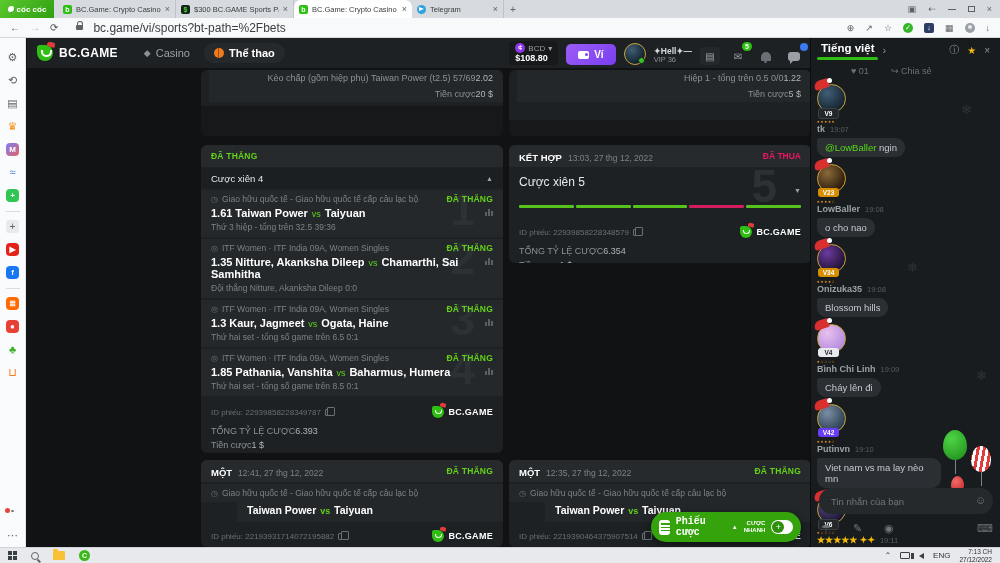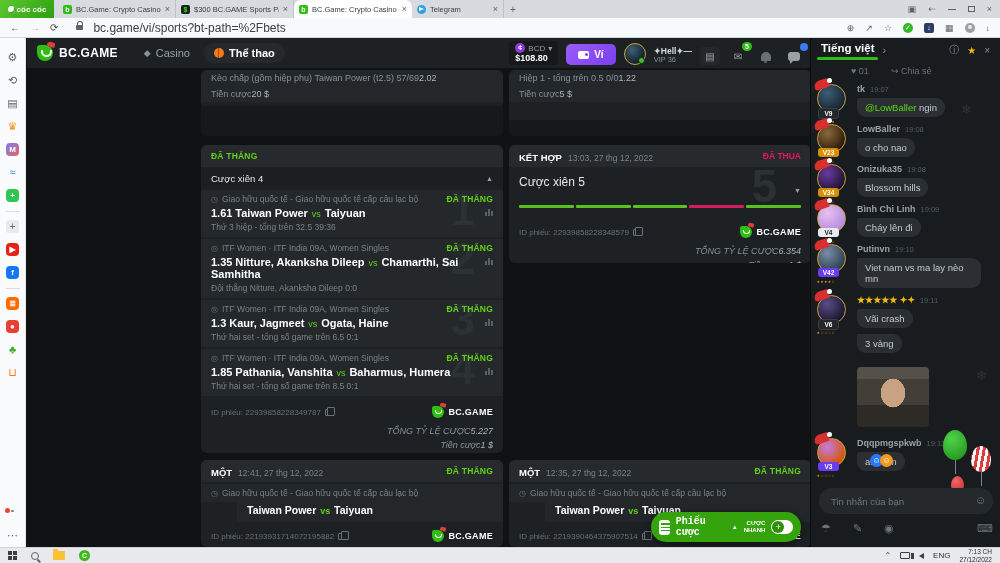--- a/index.html
+++ b/index.html
@@ -80,21 +80,21 @@
   .uname{display:flex;flex-direction:column;line-height:1.15;}
   .uname .nm{color:#d7dadd;font-size:8.5px;font-weight:bold;}
   .uname .vip{color:#8b9198;font-size:7.5px;}
   .hic{width:20px;height:18px;background:#25282b;border-radius:4px;color:#9aa0a6;font-size:10px;display:flex;align-items:center;justify-content:center;position:relative;}
   .hic.flat{background:transparent;}
   .badge-g{position:absolute;top:-5px;right:-4px;background:#2fbe12;color:#fff;border-radius:7px;font-size:7px;line-height:9px;padding:0 3px;font-weight:bold;}
   .badge-b{position:absolute;top:-4px;right:-4px;width:8px;height:8px;border-radius:50%;background:#3d7bf5;}
   .chatbub{width:12px;height:9px;background:#9aa0a6;border-radius:3px;position:relative;}
   .chatbub:after{content:"";position:absolute;left:2px;bottom:-3px;border-top:3px solid #9aa0a6;border-right:3px solid transparent;}
   .card{position:absolute;width:302px;background:#1d2123;border-radius:6px;overflow:hidden;}
-  .rowline{display:flex;justify-content:flex-start;padding:3px 10px;font-size:9px;color:#8b9198;background:#23272a;}
+  .rowline{display:flex;justify-content:flex-end;padding:3px 10px;font-size:9px;color:#8b9198;background:#23272a;margin-left:8px;}
   .rowline .rv{color:#aeb4ba;}
   .rowline.strong span{color:#fff;font-weight:bold;}
   .card-tail{background:#16181a;position:absolute;left:0;right:0;bottom:0;}
   .c-head{height:22px;display:flex;align-items:center;justify-content:space-between;background:#262a2d;padding:0 10px;}
   .c-type{color:#fff;font-weight:bold;font-size:9.5px;}
   .c-time{color:#7b8288;font-size:8.5px;margin-left:6px;}
   .st-win{color:#64d217;font-weight:bold;font-size:8.5px;letter-spacing:.2px;}
   .st-lose{color:#ea1760;font-weight:bold;font-size:8.5px;padding-left:28px;}
   .c-sub{height:20px;display:flex;align-items:center;justify-content:space-between;background:#1b1f21;padding:0 10px;margin-top:1px;color:#e6e9eb;font-size:9.5px;}
   .caret{color:#9aa0a6;font-size:7px;}
@@ -109,21 +109,21 @@
   .bars-ic{position:absolute;right:0;top:2px;display:inline-flex;align-items:flex-end;gap:1px;}
   .bars-ic i{display:block;width:2px;background:#596066;}
   .bars-ic i:nth-child(1){height:4px;}.bars-ic i:nth-child(2){height:7px;}.bars-ic i:nth-child(3){height:5px;}
   .leg-l3{position:relative;z-index:1;font-size:8.5px;color:#7b8288;margin-top:3px;}
   .c-id{display:flex;align-items:center;gap:4px;padding:8px 10px 2px;font-size:8px;color:#6a7076;}
   .copy{width:6px;height:7px;border:1px solid #6a7076;border-radius:1px;position:relative;display:inline-block;}
   .copy:before{content:"";position:absolute;left:1.5px;top:-2.5px;width:6px;height:7px;border:1px solid #6a7076;border-radius:1px;background:#1d2123;}
   .wm{margin-left:auto;display:flex;align-items:center;gap:4px;}
   .wm b{color:#fff;font-size:9px;letter-spacing:.3px;}
   .c-totals{padding:4px 10px 6px;}
-  .t-row{display:flex;justify-content:flex-end;font-size:9px;color:#8b9198;padding:2px 0;font-style:italic;}
+  .t-row{display:flex;justify-content:flex-start;font-size:9px;color:#8b9198;padding:2px 0;}
   .t-row .t-val{color:#aeb4ba;}
   .xien-body{position:relative;background:#1d2123;padding:8px 10px 10px;}
   .xien-title{color:#e6e9eb;font-size:12px;}
   .big5{position:absolute;right:34px;top:-4px;font-size:46px;font-weight:bold;color:#2c3134;line-height:1;}
   .xien-caret{position:absolute;right:10px;top:20px;color:#9aa0a6;font-size:7px;}
   .segbar{display:flex;gap:2px;margin-top:16px;}
   .seg{height:3px;flex:1;border-radius:1px;background:#57c21b;}
   .seg.lose{background:#d21d5e;}
   .league-row{display:flex;gap:4px;align-items:center;font-size:8.5px;color:#7b8288;background:#23272a;margin-top:2px;padding:4px 10px;}
   .teams-row{background:#23272a;padding:2px 10px 6px;font-size:10.5px;color:#fff;font-weight:bold;margin-left:36px;}
@@ -142,21 +142,21 @@
   .snow{position:absolute;color:#fff;opacity:.09;font-size:13px;}
   .chat-head{position:absolute;left:0;top:0;width:100%;height:24px;display:flex;align-items:center;padding:0 10px;gap:8px;}
   .chat-title{color:#fff;font-weight:bold;font-size:11.5px;position:relative;padding-bottom:4px;}
   .chat-title:after{content:"";position:absolute;left:-4px;right:-4px;bottom:-2px;height:3px;background:#2fbe12;border-radius:2px;}
   .chat-chev{color:#8b9198;font-size:11px;}
   .chat-hic{margin-left:auto;}
   .chat-hic,.chat-hic2{color:#8b9198;font-size:10px;}
   .chat-hic2.trophy{color:#f0b90b;}
   .likebar{position:absolute;left:40px;top:28px;display:flex;gap:22px;font-size:9px;color:#6a7076;}
   .msgs{position:absolute;left:6px;top:46px;width:178px;}
-  .msg{display:flex;gap:8px;margin-bottom:7px;position:relative;}
+  .msg{display:flex;gap:8px;margin-bottom:7px;position:relative;flex-direction:column;}
   .avw{position:relative;width:32px;flex:0 0 32px;}
   .av{display:block;width:29px;height:29px;border-radius:50%;border:1.5px solid #caa43c;position:relative;}
   .av:before{content:"";position:absolute;top:-5px;left:-4px;width:15px;height:9px;background:#d92f2f;border-radius:7px 2px 2px 3px;transform:rotate(-18deg);}
   .av:after{content:"";position:absolute;top:-7px;left:9px;width:5px;height:5px;background:#fff;border-radius:50%;}
   .vbadge{position:absolute;left:1px;top:24px;min-width:21px;text-align:center;border-radius:3px;font-size:6.5px;font-weight:bold;padding:1px 2px;}
   .b-gold{background:#d78f00;color:#fff;}
   .b-dark{background:#23272a;color:#fff;border:1px solid #3a3f43;}
   .b-light{background:#e8eaed;color:#202124;}
   .b-purple{background:#6a3df5;color:#fff;}
   .wdots{position:absolute;left:0;top:35px;font-size:4.5px;letter-spacing:1px;color:#d0821a;}
@@ -475,21 +475,21 @@
         <span class="copy"></span>
         <span class="wm">
             <span class="logo-mark sm"></span>
             <b>BC.GAME</b>
           </span>
       </div>
       <div class="c-totals">
 
       <div class="t-row">
             <span>TỔNG TỶ LỆ CƯỢC</span>
-            <span class="t-val">5.227</span>
+            <span class="t-val">6.393</span>
           </div>
           <div class="t-row">
             <span>Tiền cược</span>
             <span class="t-val">1 $</span>
           </div>
           <div class="t-row bold"></div>
         </div>
     </div>
 
     <div class="card" style="left:482px;top:107px;height:118px;">

